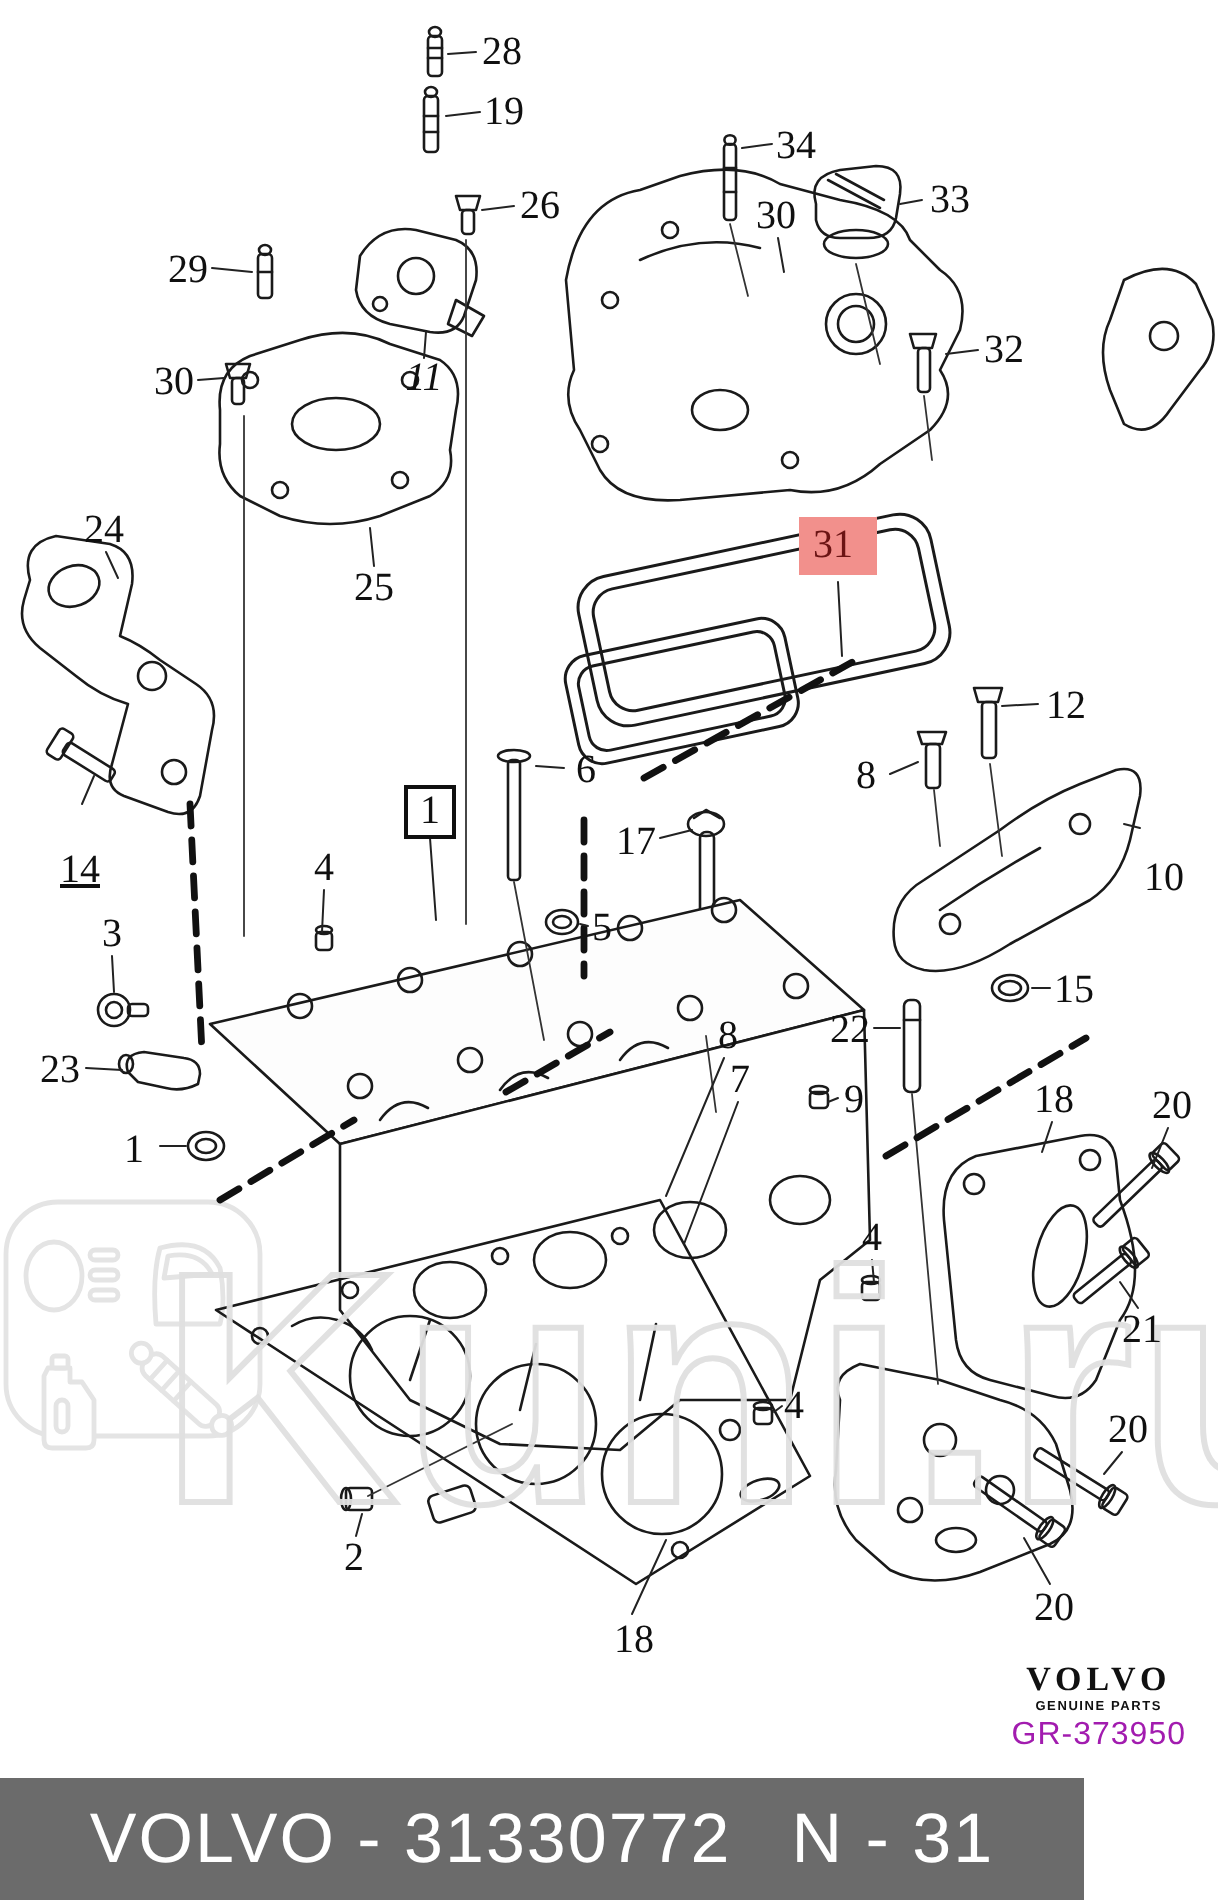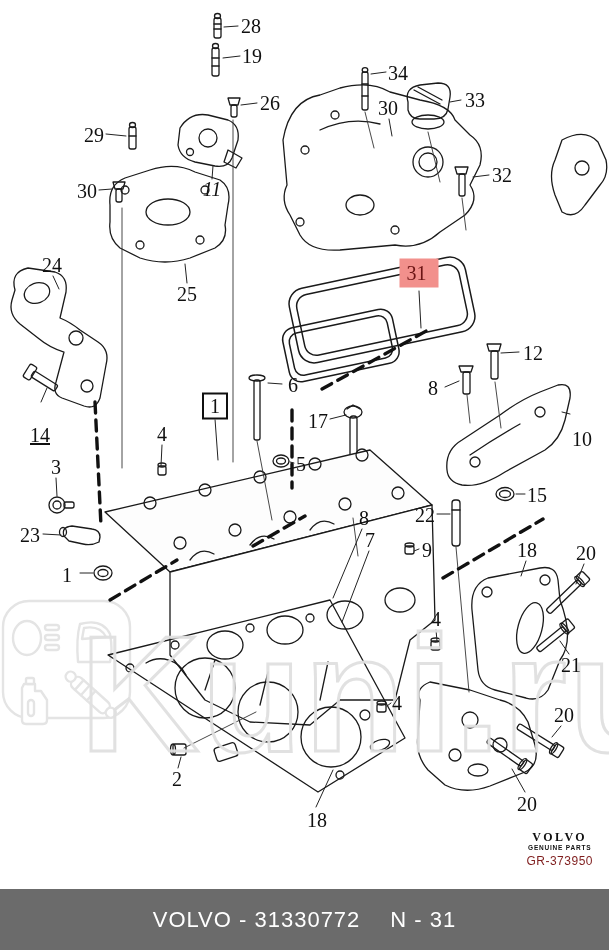--- a/index.html
+++ b/index.html
@@ -14,30 +14,30 @@
   
   .callouts{position:absolute;inset:0;z-index:3;}
   .callout{position:absolute;transform:translate(-50%,-50%);
            font-family:"Liberation Serif",serif;font-size:20px;color:#101010;
            white-space:nowrap;line-height:1;}
   .callout.boxed{border:2px solid #101010;background:#fff;padding:1px 6px 2px 6px;}
   .callout.highlight{background:var(--hl-bg,#f2908c);color:var(--hl-fg,#6b1414);
            padding:4px 12px 5px 7px;}
   
   .logo-block{position:absolute;right:16px;top:831px;z-index:3;text-align:center;color:#111;}
-  .logo-word{font-family:"Liberation Serif",serif;font-weight:700;font-size:12px;
+  .logo-word{font-family:"Liberation Serif",serif;font-weight:700;font-size:17px;
              letter-spacing:2.5px;line-height:1.1;}
   .logo-tag{font-family:"Liberation Sans",sans-serif;font-weight:700;font-size:6.5px;
             letter-spacing:.8px;line-height:1.2;}
-  .logo-gr{font-family:"Liberation Sans",sans-serif;font-size:12px;color:#7f1d1d;
+  .logo-gr{font-family:"Liberation Sans",sans-serif;font-size:16px;color:#a21caf;
            letter-spacing:.5px;margin-top:2px;}
   
-  .footer{position:absolute;left:0;top:889px;width:609px;height:61px;z-index:3;
+  .footer{position:absolute;left:0;top:889px;width:542px;height:61px;z-index:3;
           background:var(--bar-bg,#6b6b6b);display:flex;align-items:center;
-          justify-content:center;gap:30px;color:#fff;font-size:22px;letter-spacing:1px;}
+          justify-content:center;gap:30px;color:#fff;font-size:35px;letter-spacing:1px;}
 </style>
 </head>
 <body>
 
 <div class="stage" style="--hl-bg: #f2908c; --hl-fg: #6b1414; --bar-bg: #6b6b6b;">
 
   <svg width="609" height="950" viewBox="0 0 609 950">
     <g fill="none" stroke="#1a1a1a" stroke-width="1.3" stroke-linejoin="round" stroke-linecap="round">
 
       <g stroke="#e4e4e4" stroke-width="2.4" fill="#ffffff">

